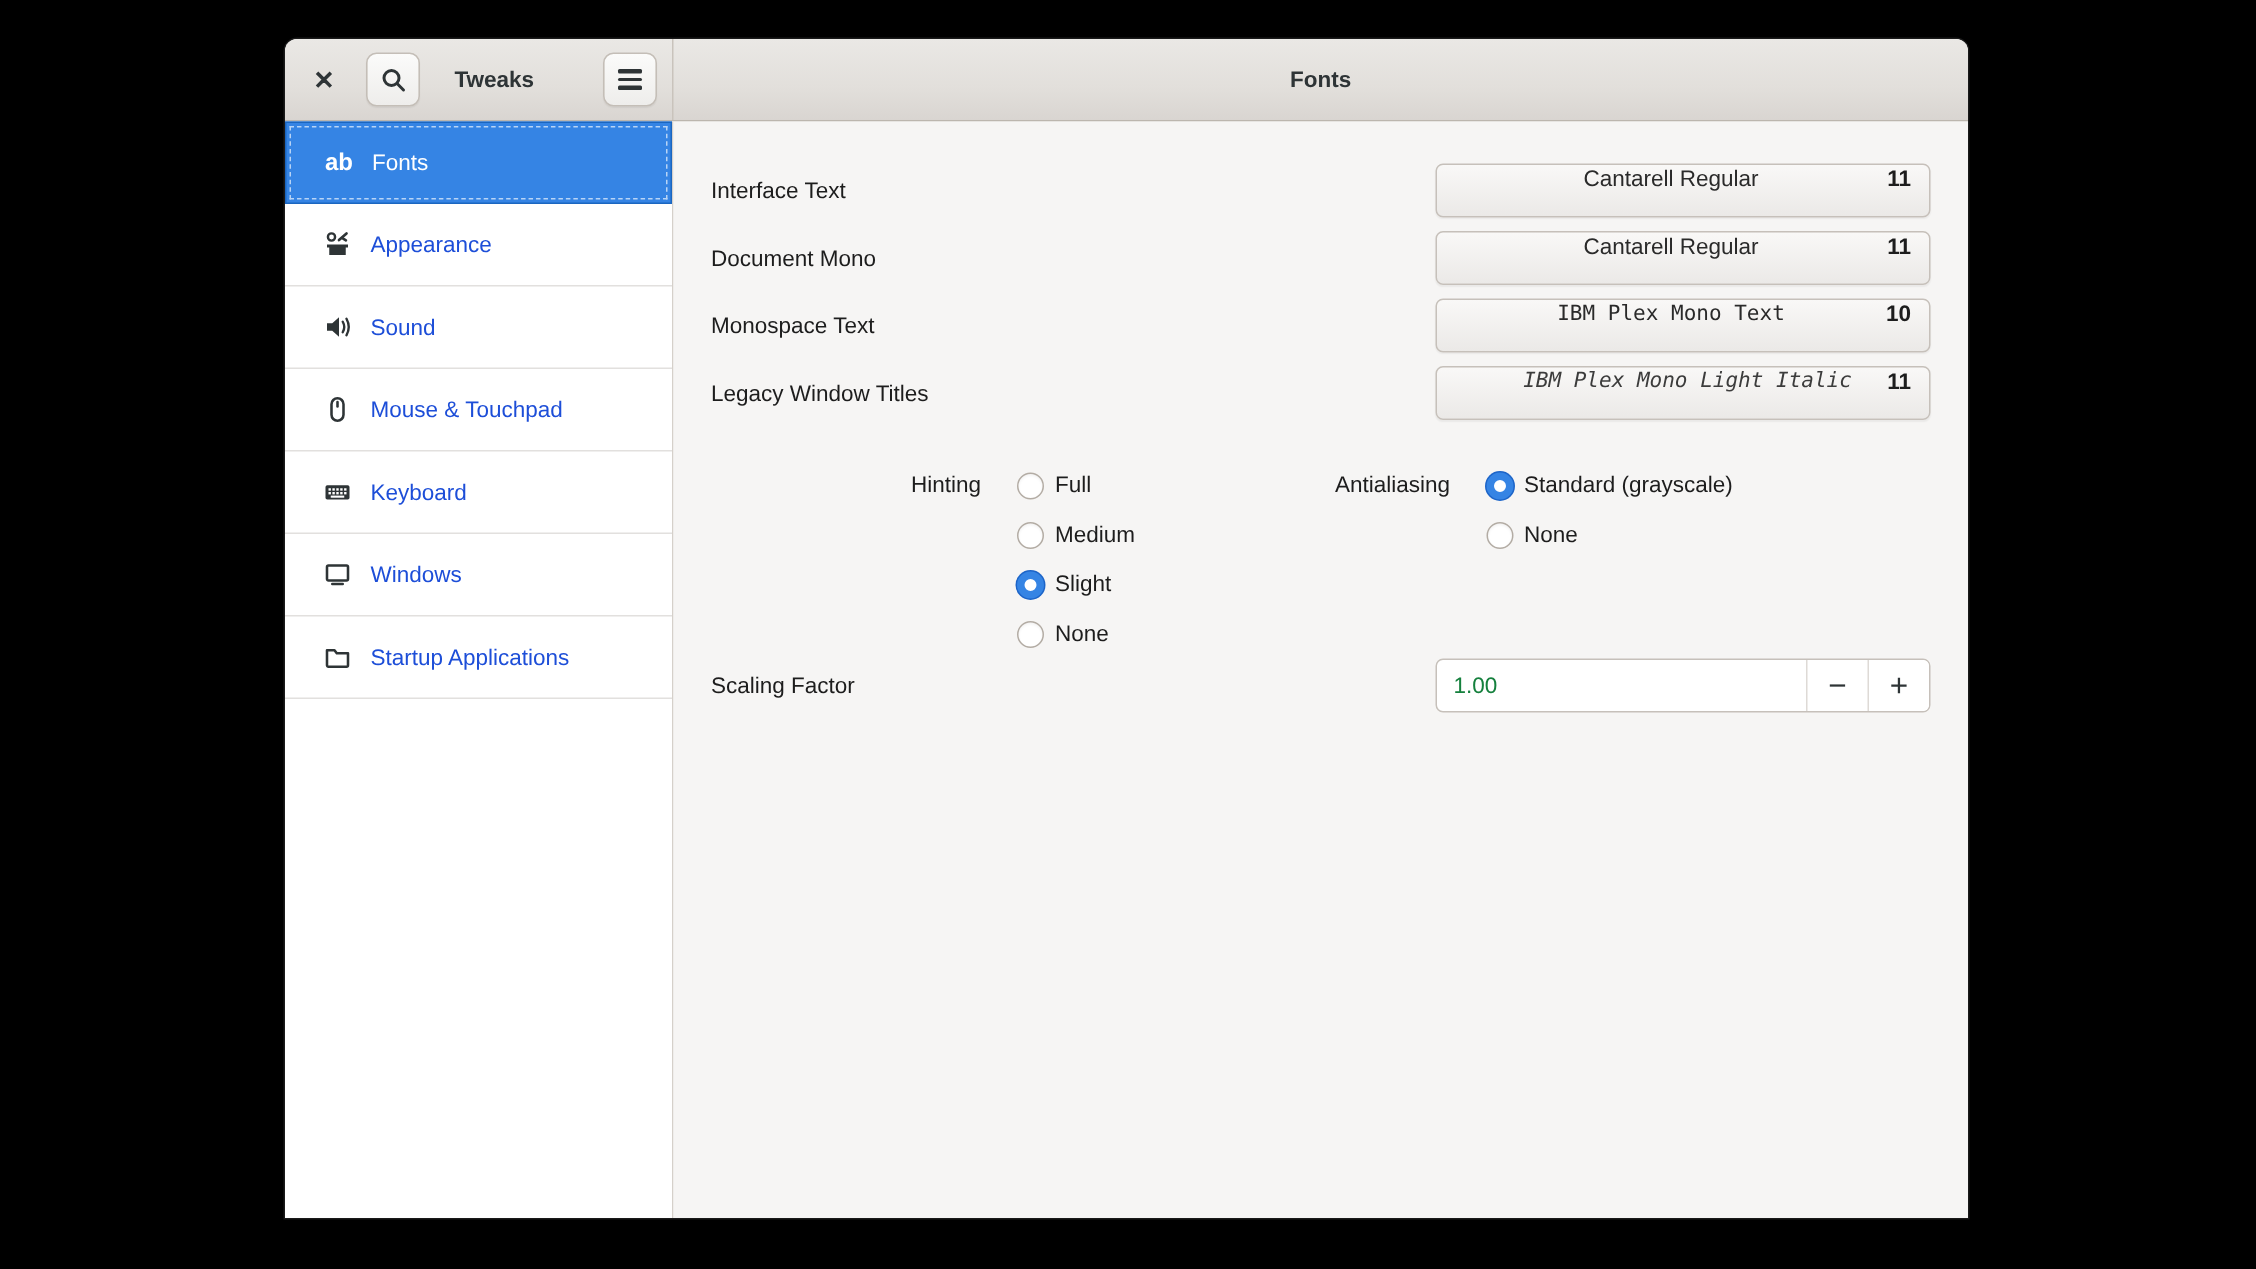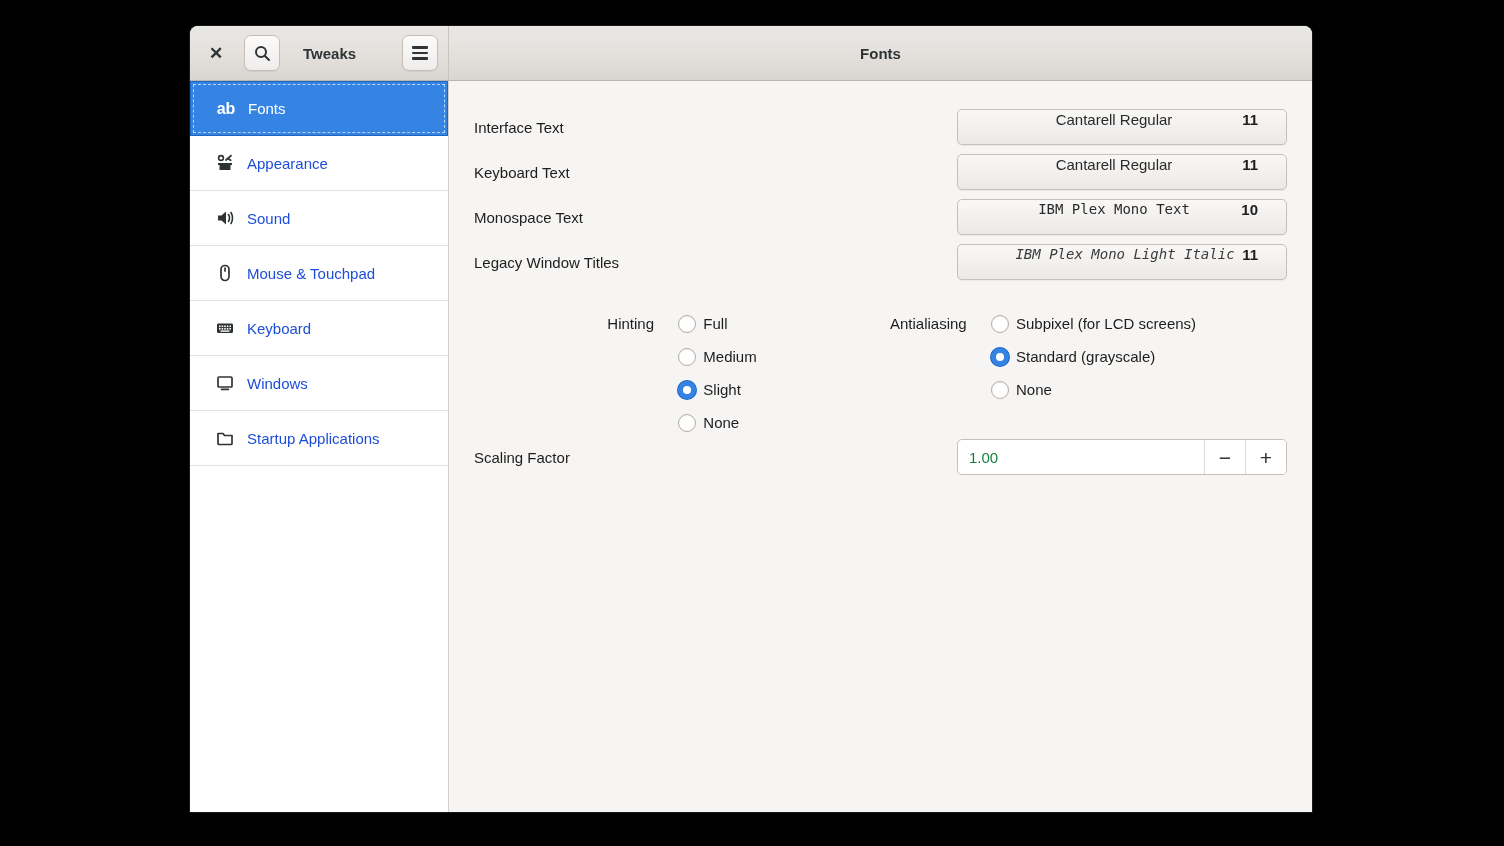--- a/index.html
+++ b/index.html
@@ -67,21 +67,21 @@
   .font-btn{
     width:330px;height:36px;box-sizing:border-box;position:relative;cursor:pointer;
     border:1px solid #c6c0ba;border-radius:5px;
     background:linear-gradient(to bottom,#f9f8f7,#ebe9e7);
     box-shadow:0 1px 1px rgba(0,0,0,.05);
     display:flex;justify-content:center;
   }
   .font-btn .fname{font-size:15px;color:#2a2a2a;padding:0 26px 0 10px;white-space:nowrap;}
   .font-btn .fname.mono{font-family:"DejaVu Sans Mono","Liberation Mono",monospace;font-size:14px;}
   .font-btn .fname.mono-italic{font-family:"DejaVu Sans Mono","Liberation Mono",monospace;font-size:14px;font-style:italic;font-weight:300;color:#3c3c3c;padding-right:4px;}
-  .font-btn .fsize{position:absolute;right:28px;font-size:15px;font-weight:bold;color:#1d1d1d;}
+  .font-btn .fsize{position:absolute;right:12px;font-size:15px;font-weight:bold;color:#1d1d1d;}
   
   .groups{margin-top:27px;display:flex;}
   .group{display:flex;align-items:flex-start;justify-content:center;}
   .group-hinting{width:416px;flex:0 0 416px;}
   .group-label{font-size:15px;color:#1d1d1d;line-height:33px;white-space:nowrap;}
   .group-hinting .group-label{width:71px;flex:0 0 71px;}
   .group-aa .group-label{width:101px;flex:0 0 101px;}
   .radio-col{display:flex;flex-direction:column;}
   .radio-row{height:33px;display:flex;align-items:center;cursor:pointer;}
   .radio{
@@ -221,21 +221,21 @@
 
       <div class="font-row">
         <span class="row-label">Interface Text</span>
         <button class="font-btn">
           <span class="fname">Cantarell Regular</span>
           <span class="fsize">11</span>
         </button>
       </div>
 
       <div class="font-row">
-        <span class="row-label">Keyboard Text</span>
+        <span class="row-label">Document Mono</span>
         <button class="font-btn">
           <span class="fname">Cantarell Regular</span>
           <span class="fsize">11</span>
         </button>
       </div>
 
       <div class="font-row">
         <span class="row-label">Monospace Text</span>
         <button class="font-btn">
           <span class="fname mono">IBM Plex Mono Text</span>
@@ -270,24 +270,20 @@
             <div class="radio-row">
               <span class="radio"></span>
               <span class="rlbl">None</span>
             </div>
           </div>
         </div>
 
         <div class="group group-aa">
           <span class="group-label">Antialiasing</span>
           <div class="radio-col">
-            <div class="radio-row">
-              <span class="radio"></span>
-              <span class="rlbl">Subpixel (for LCD screens)</span>
-            </div>
             <div class="radio-row">
               <span class="radio on"></span>
               <span class="rlbl">Standard (grayscale)</span>
             </div>
             <div class="radio-row">
               <span class="radio"></span>
               <span class="rlbl">None</span>
             </div>
           </div>
         </div>

